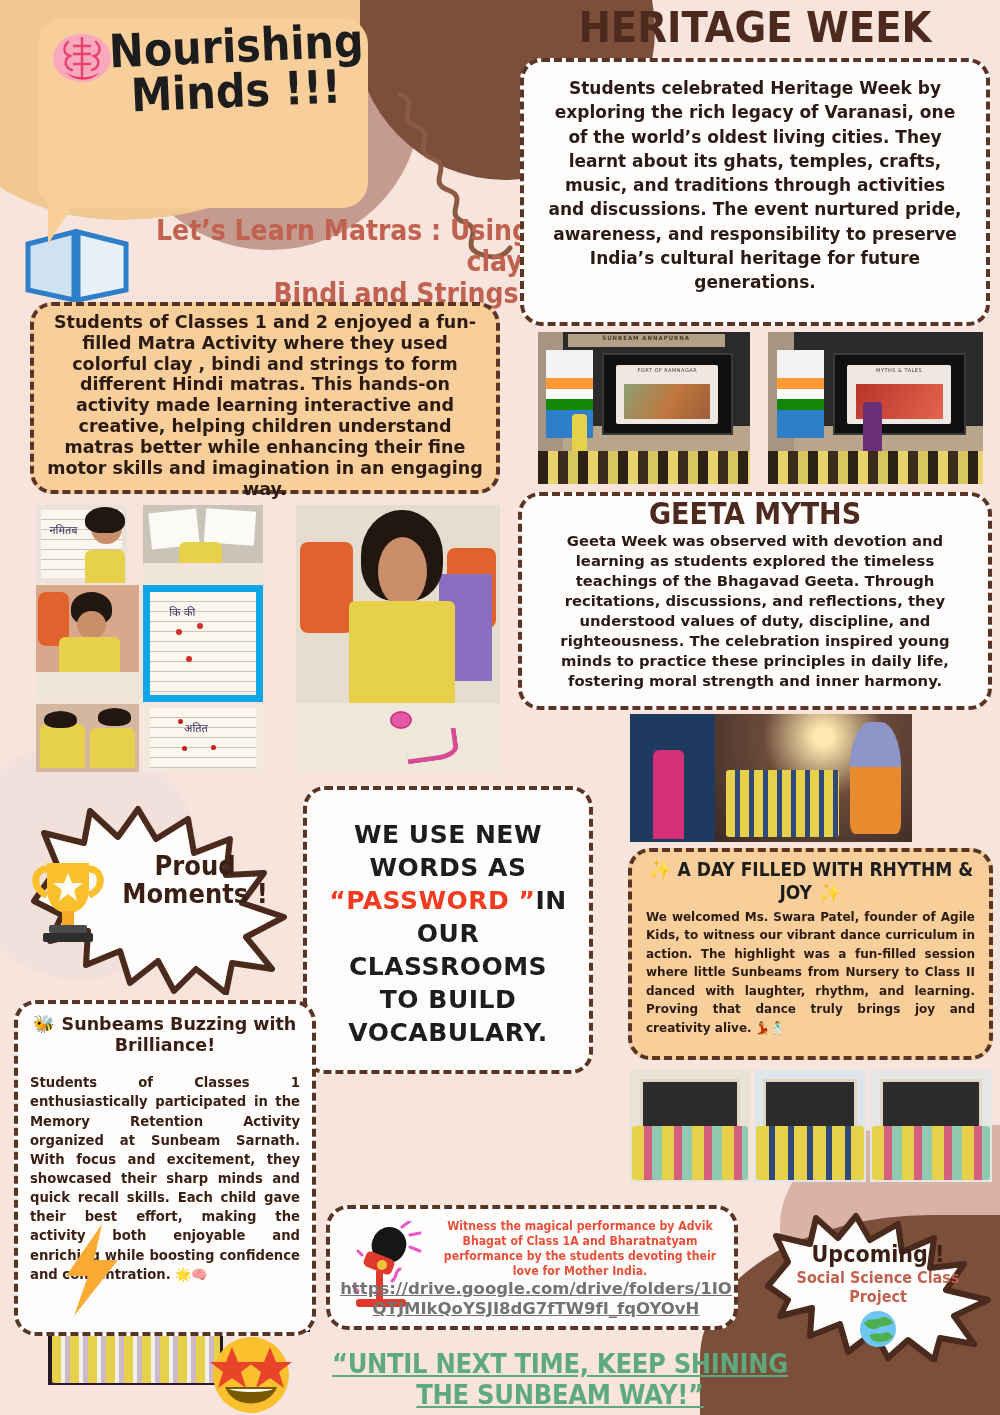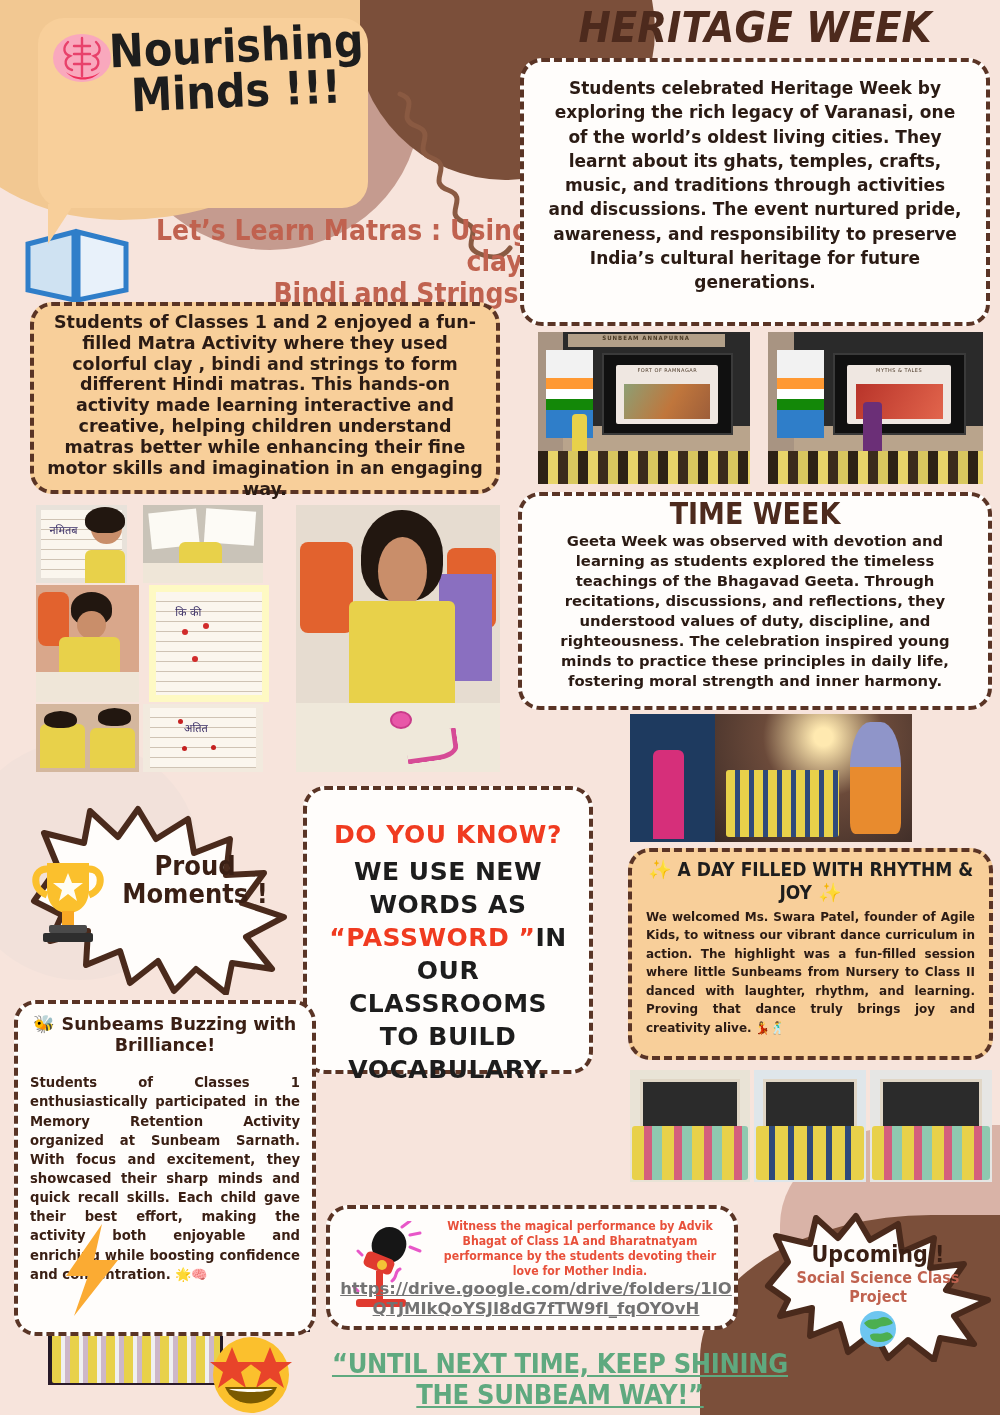--- a/index.html
+++ b/index.html
@@ -86,21 +86,21 @@
     color:#2b1b14; font-weight:bold;
   }
 
   
   #matra-box { left:30px; top:302px; width:470px; height:192px; }
   #matra-box .body-txt { font-size:17.5px; line-height:1.19; text-align:center; padding:6px 8px 0; }
 
   
   #heritage-title {
     position:absolute; left:510px; top:2px; width:490px; text-align:center;
-    font-size:43px; color:#4d2a1d; z-index:6;font-style:italic;
+    font-size:43px; color:#4d2a1d; z-index:6;
   }
   #heritage-box { left:520px; top:50px; width:470px; height:268px;margin-top:8px; }
   #heritage-box .body-txt { font-size:17px; line-height:1.43; text-align:center; padding:14px 22px 0; }
 
   
   #geeta-box { left:518px; top:492px; width:474px; height:218px; }
   #geeta-title { text-align:center; font-size:30px; color:#4d2a1d; margin-top:3px; line-height:1; }
   #geeta-box .body-txt { font-size:14.8px; line-height:1.35; text-align:center; padding:2px 14px 0; }
 
   
@@ -202,21 +202,21 @@
     font-size:6px; color:#4a3a26; text-align:center; letter-spacing:1px; }
   .teacher { position:absolute; left:44%; bottom:20%; width:9%; height:34%;
     background:#6b2f77; border-radius:4px 4px 0 0; }
   .kid { position:absolute; left:16%; bottom:20%; width:7%; height:26%;
     background:#e8d14a; border-radius:4px 4px 0 0; }
 
   
   #mp1 { left:36px; top:505px; width:91px; height:78px; background:#e8e2da; }
   #mp2 { left:143px; top:505px; width:120px; height:78px; background:#c9c3b8; }
   #mp3 { left:36px; top:585px; width:103px; height:117px; background:#d9a78b; }
-  #mp4 { left:149px; top:585px; width:120px; height:117px; background:#fef9c3;text-align:right; }
+  #mp4 { left:143px; top:585px; width:120px; height:117px; background:#0ea5e9;text-align:right; }
   #mp5 { left:36px; top:704px; width:103px; height:68px; background:#d4b79e; }
   #mp6 { left:143px; top:704px; width:120px; height:68px; background:#f2eade; }
   #mp7 { left:296px; top:505px; width:204px; height:267px; background:#e6dcd0; }
   .notebook { position:absolute; inset:6%; background:#fbf6ee;
     background-image:repeating-linear-gradient(#fbf6ee 0 9px,#cfc3b4 9px 10px); }
   .hindi { position:absolute; font-family:"DejaVu Sans",sans-serif; font-size:11px; color:#3b2f66; }
   .shirt { position:absolute; background:#e8d14a; border-radius:6px 6px 0 0; }
   .face { position:absolute; background:#c98e6a; border-radius:50%; }
   .hair { position:absolute; background:#221710; border-radius:50% 50% 40% 40%; }
   .chair { position:absolute; background:#e2622e; border-radius:8px; }
@@ -403,34 +403,33 @@
     <div class="slide">
       <div style="position:absolute;left:0;top:4%;width:100%;text-align:center;font-size:5px;color:#4a3726;letter-spacing:.5px">MYTHS &amp; TALES</div>
       <div class="slidepic red"></div>
     </div>
   </div>
   <div class="teacher"></div>
   <div class="crowd"></div>
 </div>
 
 <div class="dbox white" id="geeta-box">
-  <div class="cond-head" id="geeta-title">TIME WEEK</div>
+  <div class="cond-head" id="geeta-title">GEETA MYTHS</div>
   <div class="body-txt">Geeta Week was observed with devotion and learning as students explored the timeless teachings of the Bhagavad Geeta. Through recitations, discussions, and reflections, they understood values of duty, discipline, and righteousness. The celebration inspired young minds to practice these principles in daily life, fostering moral strength and inner harmony.</div>
 </div>
 <div class="photo" id="gp1">
   <div class="mountain"></div>
   <div class="geeta-left"></div>
   <div class="pink-teacher"></div>
   <div class="krishna"></div>
   <div class="choir"></div>
 </div>
 
 <div class="dbox white" id="dyk-box">
   <div class="dyk-inner">
-    <span class="dyk-q">DO YOU KNOW?</span>
     <span>WE  USE NEW WORDS</span>
     <span>AS </span><span class="dyk-red">“PASSWORD ”</span><span>IN</span>
     <span>OUR CLASSROOMS</span>
     <span>TO BUILD</span>
     <span>VOCABULARY.</span>
   </div>
 </div>
 
 <div class="dbox peach" id="rhythm-box">
   <div class="cond-head" id="rhythm-title">

